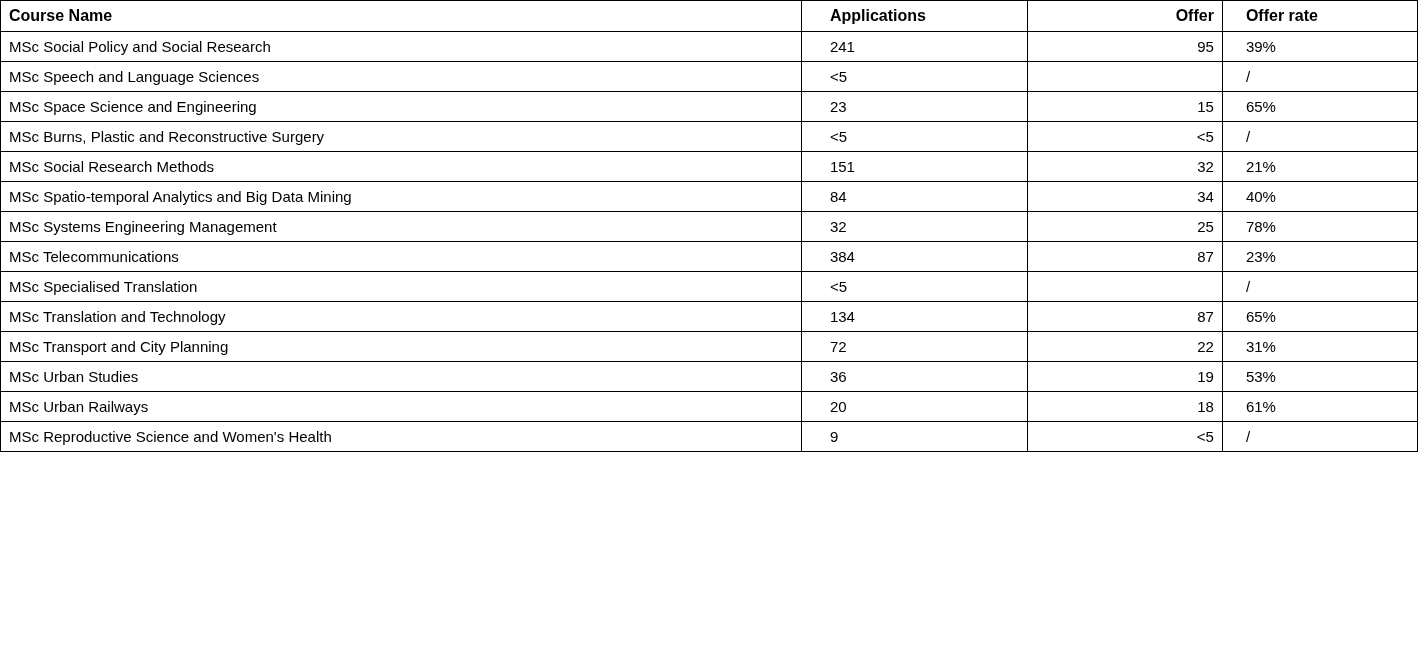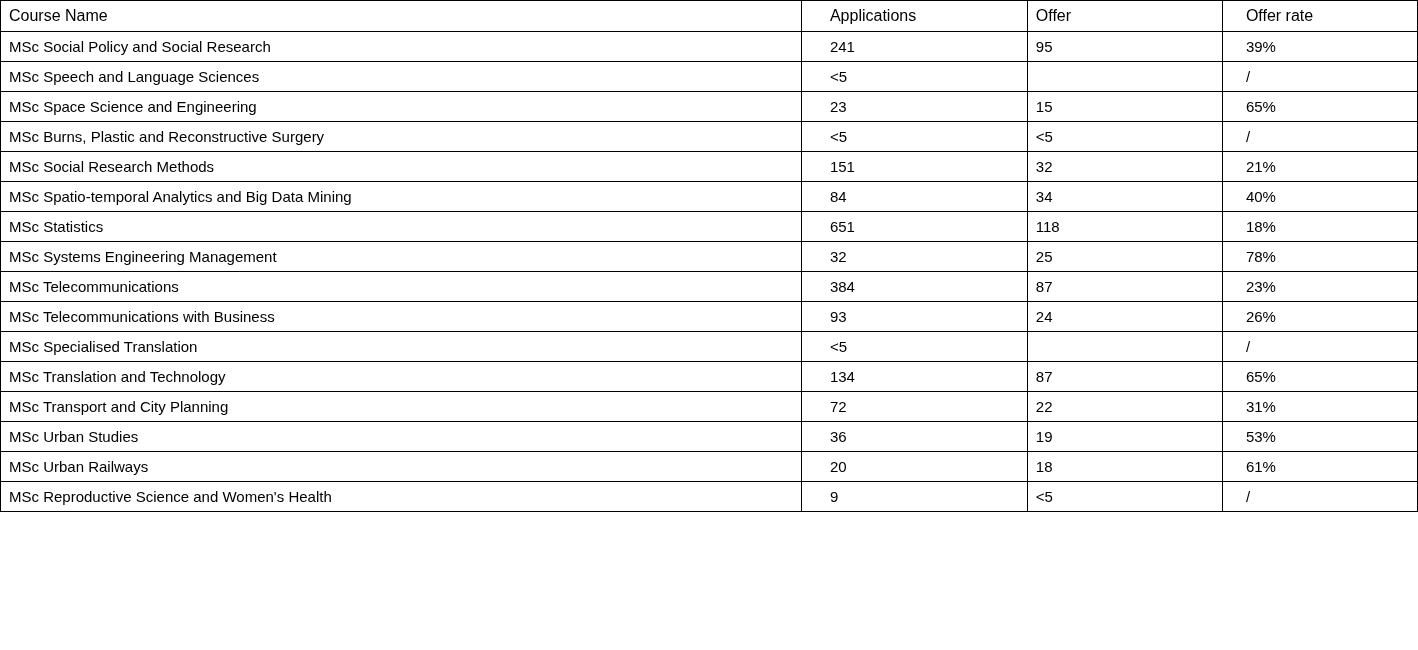--- a/index.html
+++ b/index.html
@@ -22,31 +22,31 @@
       width: 100%;
     }
     th, td {
       border: 1.5px solid #000000;
       padding: 6px 8px;
       text-align: left;
       vertical-align: middle;
       white-space: nowrap;
     }
     th {
-      font-weight: normal;
+      font-weight: bold;
       font-size: 16px;
       background: #ffffff;
     }
     td {
       font-size: 15px;
       background: #ffffff;
     }
     .col-course { width: 780px; }
     .col-applications { width: 220px; padding-left: 28px; }
-    .col-offer { width: 190px; }
+    .col-offer { width: 190px; text-align: right; }
     .col-offer-rate { width: 190px; padding-left: 23px; }
     tr:nth-child(even) td {
       background: #ffffff;
     }
   </style>
 </head>
 <body>
 
 <div class="table-container">
   <table>
@@ -89,42 +89,30 @@
           <td class="col-offer">32</td>
           <td class="col-offer-rate">21%</td>
         </tr>
         <tr>
           <td class="col-course">MSc Spatio-temporal Analytics and Big Data Mining</td>
           <td class="col-applications">84</td>
           <td class="col-offer">34</td>
           <td class="col-offer-rate">40%</td>
         </tr>
         <tr>
-          <td class="col-course">MSc Statistics</td>
-          <td class="col-applications">651</td>
-          <td class="col-offer">118</td>
-          <td class="col-offer-rate">18%</td>
-        </tr>
-        <tr>
           <td class="col-course">MSc Systems Engineering Management</td>
           <td class="col-applications">32</td>
           <td class="col-offer">25</td>
           <td class="col-offer-rate">78%</td>
         </tr>
         <tr>
           <td class="col-course">MSc Telecommunications</td>
           <td class="col-applications">384</td>
           <td class="col-offer">87</td>
           <td class="col-offer-rate">23%</td>
-        </tr>
-        <tr>
-          <td class="col-course">MSc Telecommunications with Business</td>
-          <td class="col-applications">93</td>
-          <td class="col-offer">24</td>
-          <td class="col-offer-rate">26%</td>
         </tr>
         <tr>
           <td class="col-course">MSc Specialised Translation</td>
           <td class="col-applications">&lt;5</td>
           <td class="col-offer"></td>
           <td class="col-offer-rate">/</td>
         </tr>
         <tr>
           <td class="col-course">MSc Translation and Technology</td>
           <td class="col-applications">134</td>

